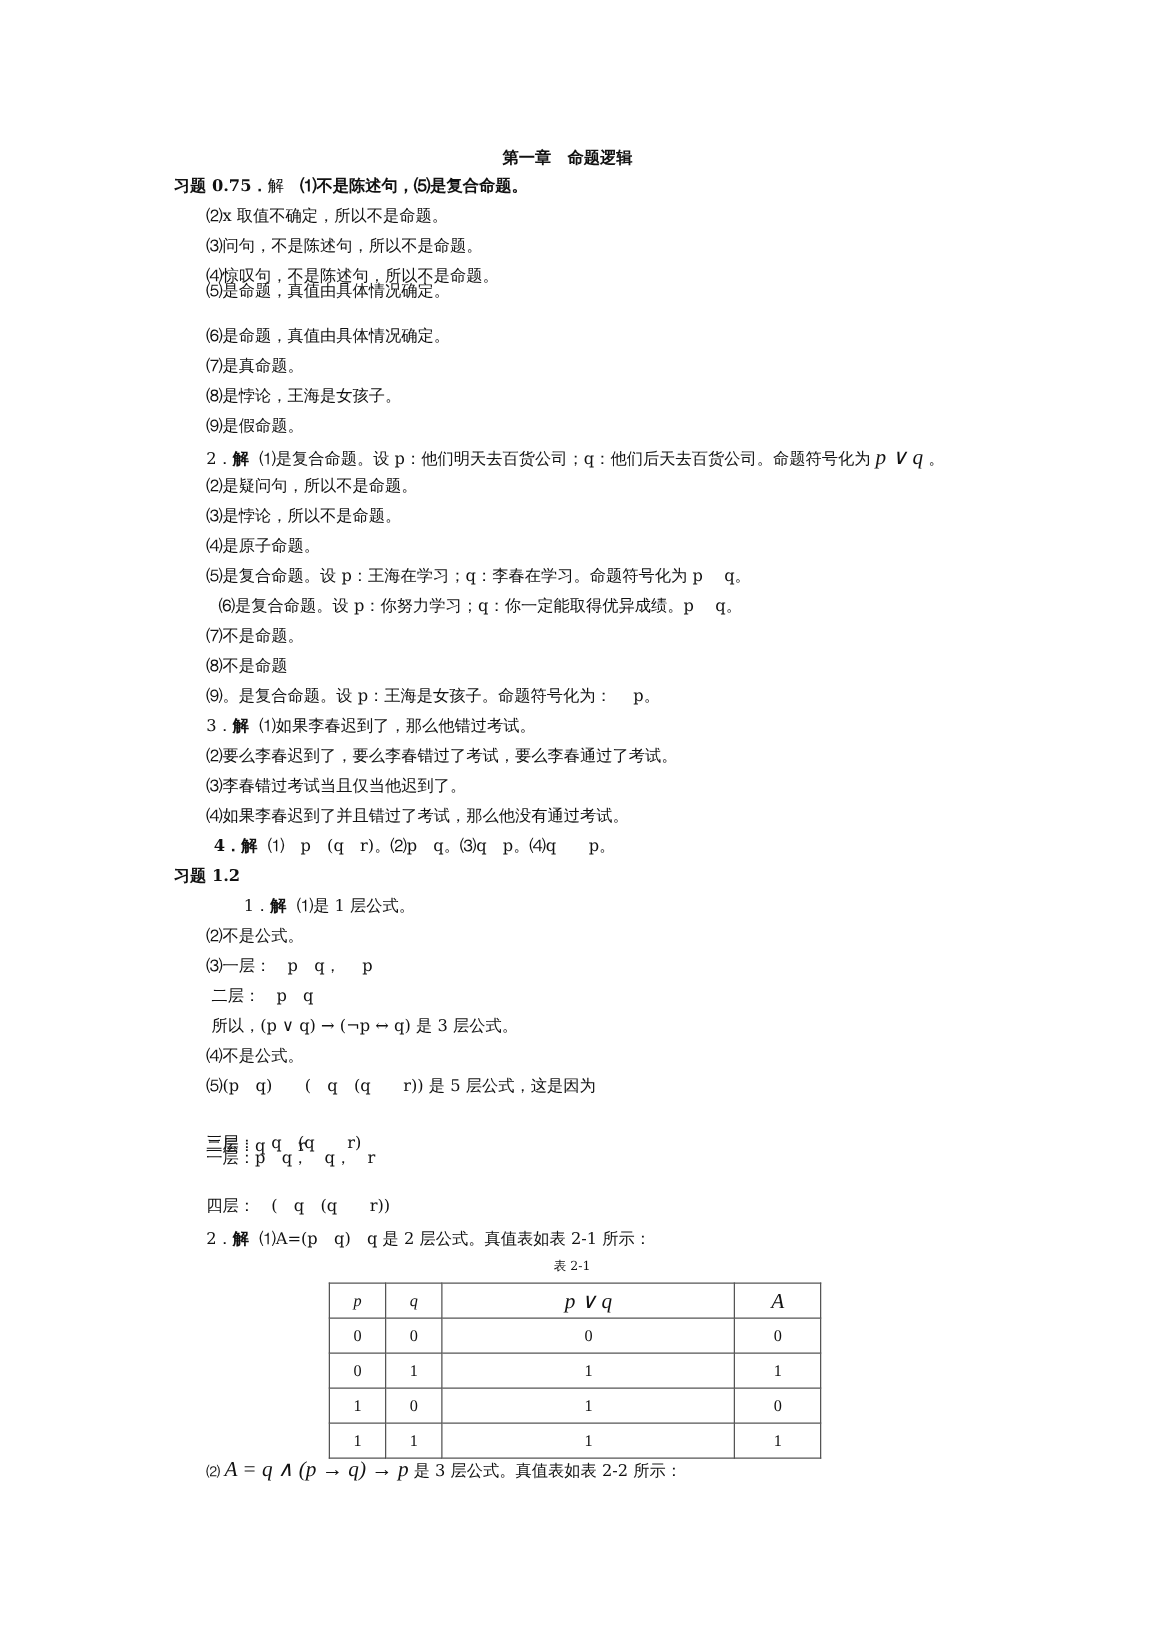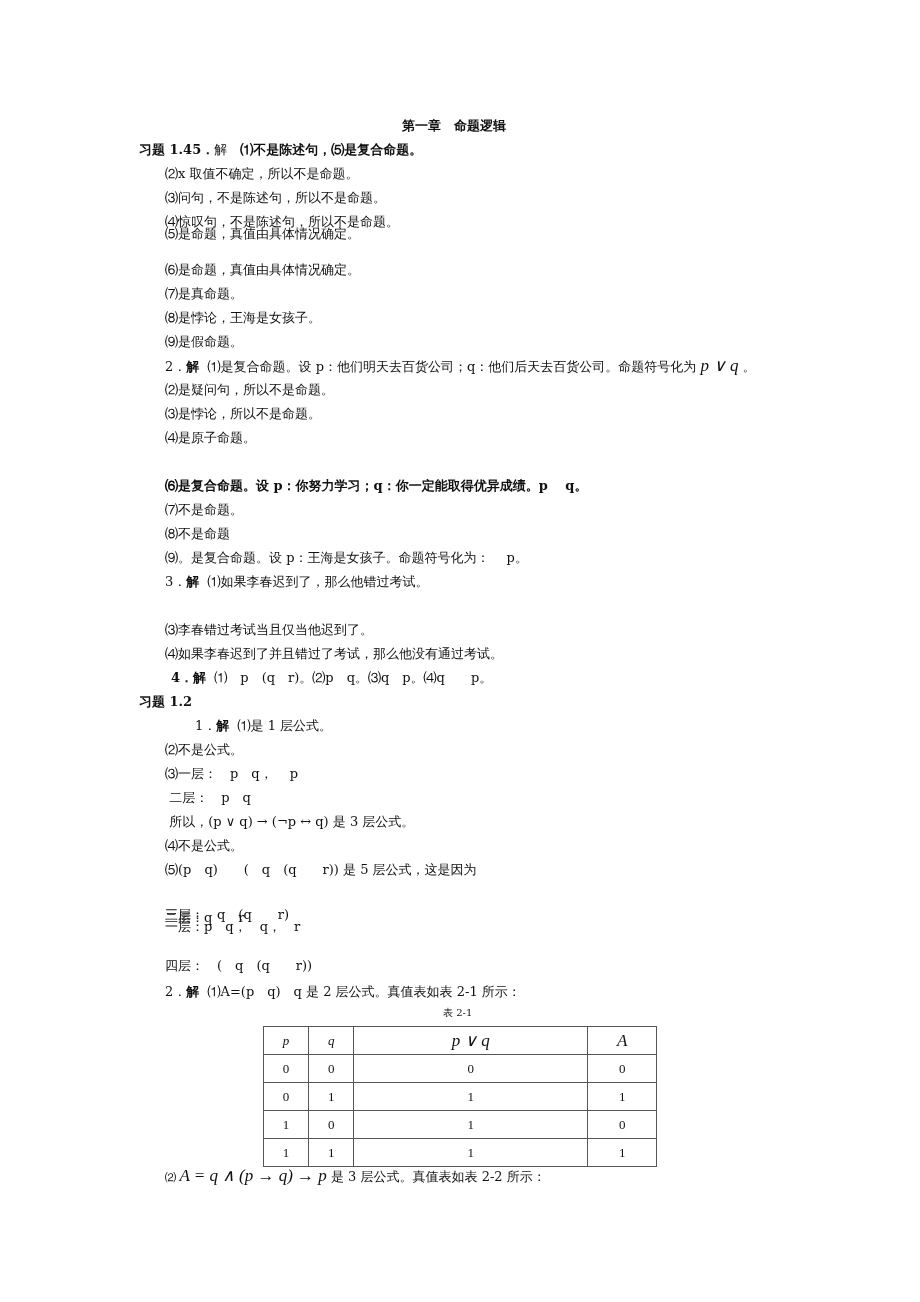--- a/index.html
+++ b/index.html
@@ -17,41 +17,43 @@
   table.tt th.big { font-size: 17px; }
   table.tt td { font-family: "Liberation Serif", serif; }
 </style>
 </head>
 <body>
 
 <div class="page">
 
   <div class="title">第一章　命题逻辑</div>
 
-  <div class="ln" style="left:139px; top:142px;"><span class="b">习题 1.45．</span><span>解</span><span>　</span><span class="b">⑴不是陈述句，⑸是复合命题。</span></div>
+  <div class="ln" style="left:139px; top:142px;"><span class="b">习题 0.75．</span><span>解</span><span>　</span><span class="b">⑴不是陈述句，⑸是复合命题。</span></div>
 
   <div class="ln" style="left:165px; top:166px;">⑵x 取值不确定，所以不是命题。</div>
   <div class="ln" style="left:165px; top:190px;">⑶问句，不是陈述句，所以不是命题。</div>
   <div class="ln" style="left:165px; top:214px;">⑷惊叹句，不是陈述句，所以不是命题。</div>
   <div class="ln" style="left:165px; top:226px;">⑸是命题，真值由具体情况确定。</div>
   <div class="ln" style="left:165px; top:262px;">⑹是命题，真值由具体情况确定。</div>
   <div class="ln" style="left:165px; top:286px;">⑺是真命题。</div>
   <div class="ln" style="left:165px; top:310px;">⑻是悖论，王海是女孩子。</div>
   <div class="ln" style="left:165px; top:334px;">⑼是假命题。</div>
 
   <div class="ln" style="left:165px; top:358px;"><span>2．</span><span class="b">解</span><span>  ⑴是复合命题。设 p：他们明天去百货公司；q：他们后天去百货公司。命题符号化为 </span><span class="math-lg">p ∨ q</span><span> 。</span></div>
   <div class="ln" style="left:165px; top:382px;">⑵是疑问句，所以不是命题。</div>
   <div class="ln" style="left:165px; top:406px;">⑶是悖论，所以不是命题。</div>
   <div class="ln" style="left:165px; top:430px;">⑷是原子命题。</div>
-  <div class="ln" style="left:165px; top:478px;font-weight:bold;">⑹是复合命题。设 p：你努力学习；q：你一定能取得优异成绩。p　 q。</div>
+  <div class="ln" style="left:165px; top:454px;">⑸是复合命题。设 p：王海在学习；q：李春在学习。命题符号化为 p　 q。</div>
+  <div class="ln" style="left:175px; top:478px;">⑹是复合命题。设 p：你努力学习；q：你一定能取得优异成绩。p　 q。</div>
   <div class="ln" style="left:165px; top:502px;">⑺不是命题。</div>
   <div class="ln" style="left:165px; top:526px;">⑻不是命题</div>
   <div class="ln" style="left:165px; top:550px;">⑼。是复合命题。设 p：王海是女孩子。命题符号化为：　 p。</div>
 
   <div class="ln" style="left:165px; top:574px;"><span>3．</span><span class="b">解</span><span>  ⑴如果李春迟到了，那么他错过考试。</span></div>
+  <div class="ln" style="left:165px; top:598px;">⑵要么李春迟到了，要么李春错过了考试，要么李春通过了考试。</div>
   <div class="ln" style="left:165px; top:622px;">⑶李春错过考试当且仅当他迟到了。</div>
   <div class="ln" style="left:165px; top:646px;">⑷如果李春迟到了并且错过了考试，那么他没有通过考试。</div>
 
   <div class="ln" style="left:171px; top:670px;"><span class="b">4．</span><span class="b">解</span><span>  ⑴　p　(q　r)。⑵p　q。⑶q　p。⑷q　　p。</span></div>
 
   <div class="ln b" style="left:139px; top:694px;">习题 1.2</div>
 
   <div class="ln" style="left:195px; top:718px;"><span>1．</span><span class="b">解</span><span>  ⑴是 1 层公式。</span></div>
   <div class="ln" style="left:165px; top:742px;">⑵不是公式。</div>
   <div class="ln" style="left:165px; top:766px;">⑶一层：　p　q，　 p</div>

